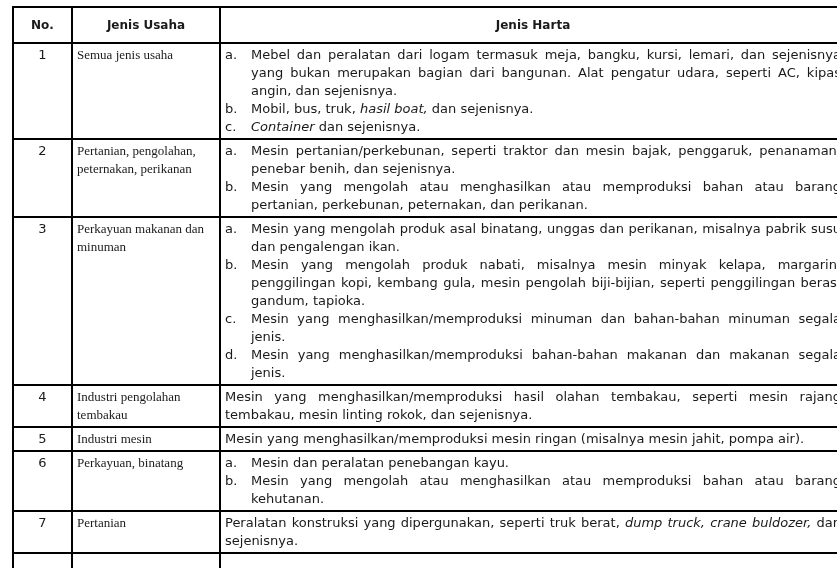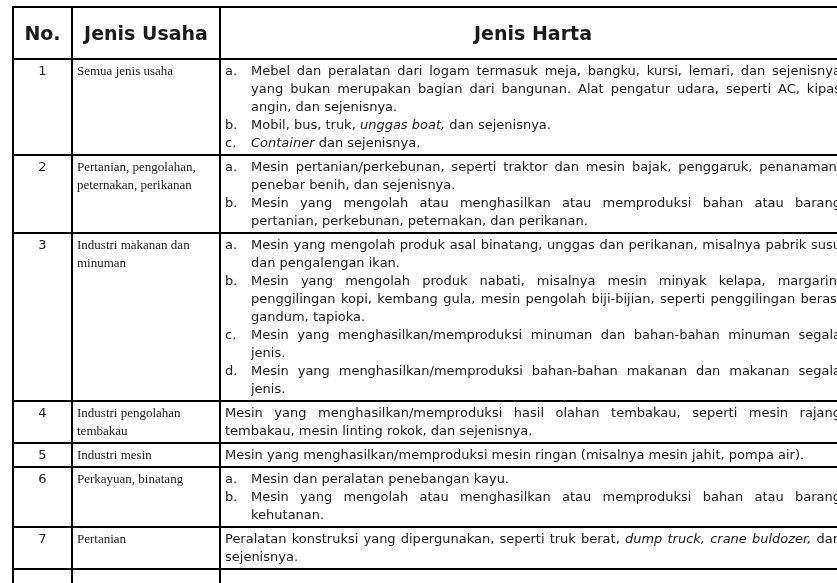--- a/index.html
+++ b/index.html
@@ -29,22 +29,22 @@
     border: 2px solid #000000;
     vertical-align: top;
     padding: 2px 4px;
   }
   th.col-no    { width: 53px; }
   th.col-usaha { width: 142px; margin-top: 12px; }
   th.col-harta { width: 620px; }
   table.asset-table th {
     font-weight: bold;
     text-align: center;
-    font-size: 19px;
-    padding: 16px 2px;
+    font-size: 12px;
+    padding: 8px 2px;
   }
   td.cell-no {
     text-align: center;
     padding-top: 3px;
   }
   td.cell-usaha {
     text-align: left;
     padding: 3px 4px 3px 6px;
     font-family: Liberation Serif, serif;
   }
@@ -87,21 +87,21 @@
         <tr>
           <td class="cell-no">1</td>
           <td class="cell-usaha">Semua jenis usaha</td>
           <td class="cell-harta">
             <div class="harta-item">
               <span class="item-label">a.</span>
               <span class="item-text"><span>Mebel dan peralatan dari logam termasuk meja, bangku, kursi, lemari, dan sejenisnya yang bukan merupakan bagian dari bangunan. Alat pengatur udara, seperti AC, kipas angin, dan sejenisnya.</span></span>
             </div>
             <div class="harta-item">
               <span class="item-label">b.</span>
-              <span class="item-text"><span>Mobil, bus, truk, </span><i>unggas boat,</i><span> dan sejenisnya.</span></span>
+              <span class="item-text"><span>Mobil, bus, truk, </span><i>hasil boat,</i><span> dan sejenisnya.</span></span>
             </div>
             <div class="harta-item">
               <span class="item-label">c.</span>
               <span class="item-text"><i>Container</i><span> dan sejenisnya.</span></span>
             </div>
           </td>
         </tr>
         <tr>
           <td class="cell-no">2</td>
           <td class="cell-usaha">Pertanian, pengolahan, peternakan, perikanan</td>
@@ -111,21 +111,21 @@
               <span class="item-text"><span>Mesin pertanian/perkebunan, seperti traktor dan mesin bajak, penggaruk, penanaman, penebar benih, dan sejenisnya.</span></span>
             </div>
             <div class="harta-item">
               <span class="item-label">b.</span>
               <span class="item-text"><span>Mesin yang mengolah atau menghasilkan atau memproduksi bahan atau barang pertanian, perkebunan, peternakan, dan perikanan.</span></span>
             </div>
           </td>
         </tr>
         <tr>
           <td class="cell-no">3</td>
-          <td class="cell-usaha">Industri makanan dan minuman</td>
+          <td class="cell-usaha">Perkayuan makanan dan minuman</td>
           <td class="cell-harta">
             <div class="harta-item">
               <span class="item-label">a.</span>
               <span class="item-text"><span>Mesin yang mengolah produk asal binatang, unggas dan perikanan, misalnya pabrik susu dan pengalengan ikan.</span></span>
             </div>
             <div class="harta-item">
               <span class="item-label">b.</span>
               <span class="item-text"><span>Mesin yang mengolah produk nabati, misalnya mesin minyak kelapa, margarin, penggilingan kopi, kembang gula, mesin pengolah biji-bijian, seperti penggilingan beras, gandum, tapioka.</span></span>
             </div>
             <div class="harta-item">

